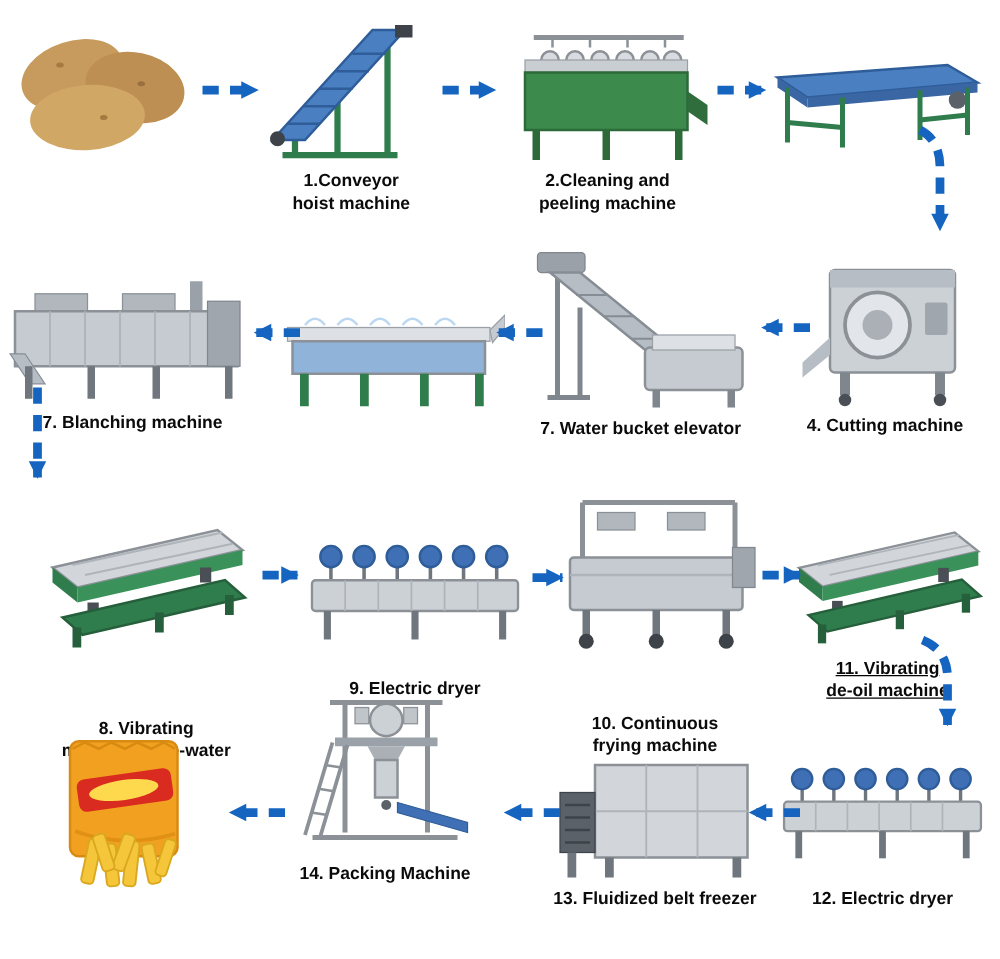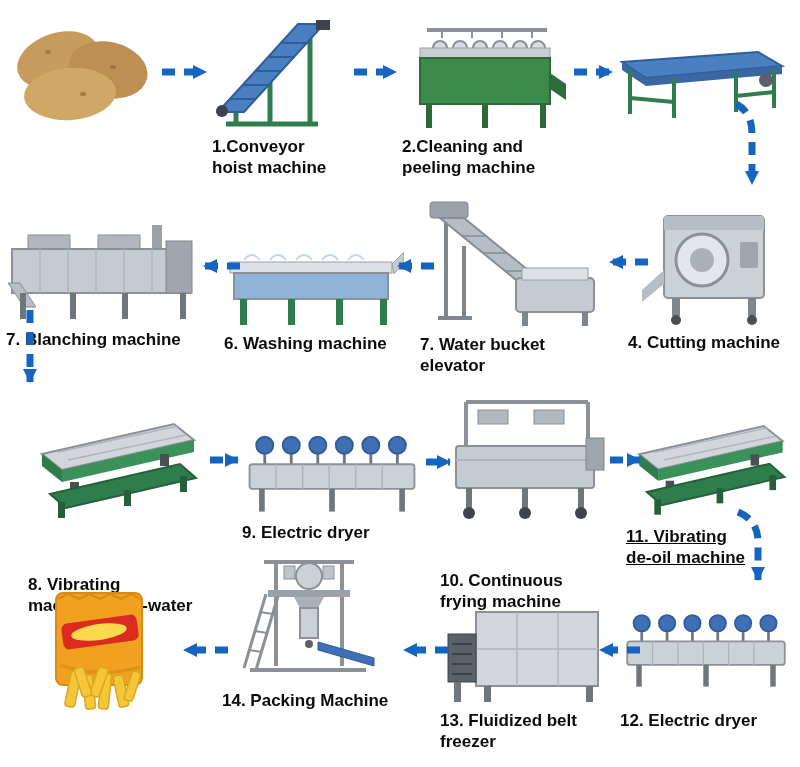--- a/index.html
+++ b/index.html
@@ -2,22 +2,22 @@
 <html><head>
 <meta charset="utf-8">
 <style>
   * { margin:0; padding:0; box-sizing:border-box; }
   html,body { background:#fff; font-family:"Liberation Sans", sans-serif; }
   .canvas { position:relative; width:800px; height:767px; background:#ffffff; overflow:hidden; }
   .step { position:absolute; display:flex; flex-direction:column; align-items:center; }
   .art { width:100%; }
   .art svg { width:100%; height:100%; display:block; }
   .cap {
-    font-weight:700; font-size:17px; line-height:1.25; color:#0b0b0b;
-    white-space:pre-line; margin-top:6px; width:100%;
+    font-weight:700; font-size:14px; line-height:1.25; color:#0b0b0b;
+    text-align:center; white-space:pre-line; margin-top:6px; width:100%;
   }
   .arrows { position:absolute; left:0; top:0; width:800px; height:767px; pointer-events:none; z-index:6; }
 </style>
 </head>
 <body>
 
 <div class="canvas">
 
   <figure class="step" style="left:8px; top:22px; width:150px;">
     <div class="art" style="height:105px;">
@@ -166,21 +166,20 @@
         <rect x="10" y="41" width="154" height="26" fill="#8fb3d9" stroke="#8b9197" stroke-width="2"></rect>
         <polygon points="168,32 180,20 180,30 170,42" fill="#c6cbd1" stroke="#9aa0a6"></polygon>
         <g fill="#2f7d4c">
           <rect x="16" y="67" width="7" height="26"></rect>
             <rect x="64" y="67" width="7" height="26"></rect>
           <rect x="112" y="67" width="7" height="26"></rect>
             <rect x="156" y="67" width="7" height="26"></rect>
         </g>
       </svg>
     </div>
-    <figcaption class="cap">6. Washing machine</figcaption>
   </figure>
 
   <figure class="step" style="left:6px; top:215px; width:200px;">
     <div class="art" style="height:108px;">
       <svg viewBox="0 0 200 108" preserveAspectRatio="xMidYMid meet">
         <rect x="22" y="20" width="42" height="14" fill="#b1b7bd" stroke="#8b9197"></rect>
         <rect x="92" y="20" width="42" height="14" fill="#b1b7bd" stroke="#8b9197"></rect>
         <rect x="146" y="10" width="10" height="24" fill="#9aa1a8"></rect>
         <rect x="6" y="34" width="178" height="44" fill="#c6cbd1" stroke="#8b9197" stroke-width="2"></rect>
         <g stroke="#aeb4ba" stroke-width="1.5">
@@ -220,21 +219,21 @@
           <rect x="30" y="104" width="7" height="16"></rect>
             <rect x="96" y="92" width="7" height="16"></rect>
           <rect x="152" y="78" width="7" height="16"></rect>
         </g>
       </svg>
     </div>
     <figcaption class="cap">8. Vibrating
 machine to de-water</figcaption>
   </figure>
 
-  <figure class="step" style="left:242px; top:420px; width:180px;">
+  <figure class="step" style="left:242px; top:420px; width:180px;gap:20px;">
     <div class="art" style="height:96px;">
       <svg viewBox="0 0 190 96" preserveAspectRatio="xMidYMid meet">
         <g stroke="#6f767d" stroke-width="3">
           <line x1="24" y1="32" x2="24" y2="44"></line>
             <line x1="52" y1="32" x2="52" y2="44"></line>
           <line x1="80" y1="32" x2="80" y2="44"></line>
             <line x1="108" y1="32" x2="108" y2="44"></line>
           <line x1="136" y1="32" x2="136" y2="44"></line>
             <line x1="164" y1="32" x2="164" y2="44"></line>
         </g>

